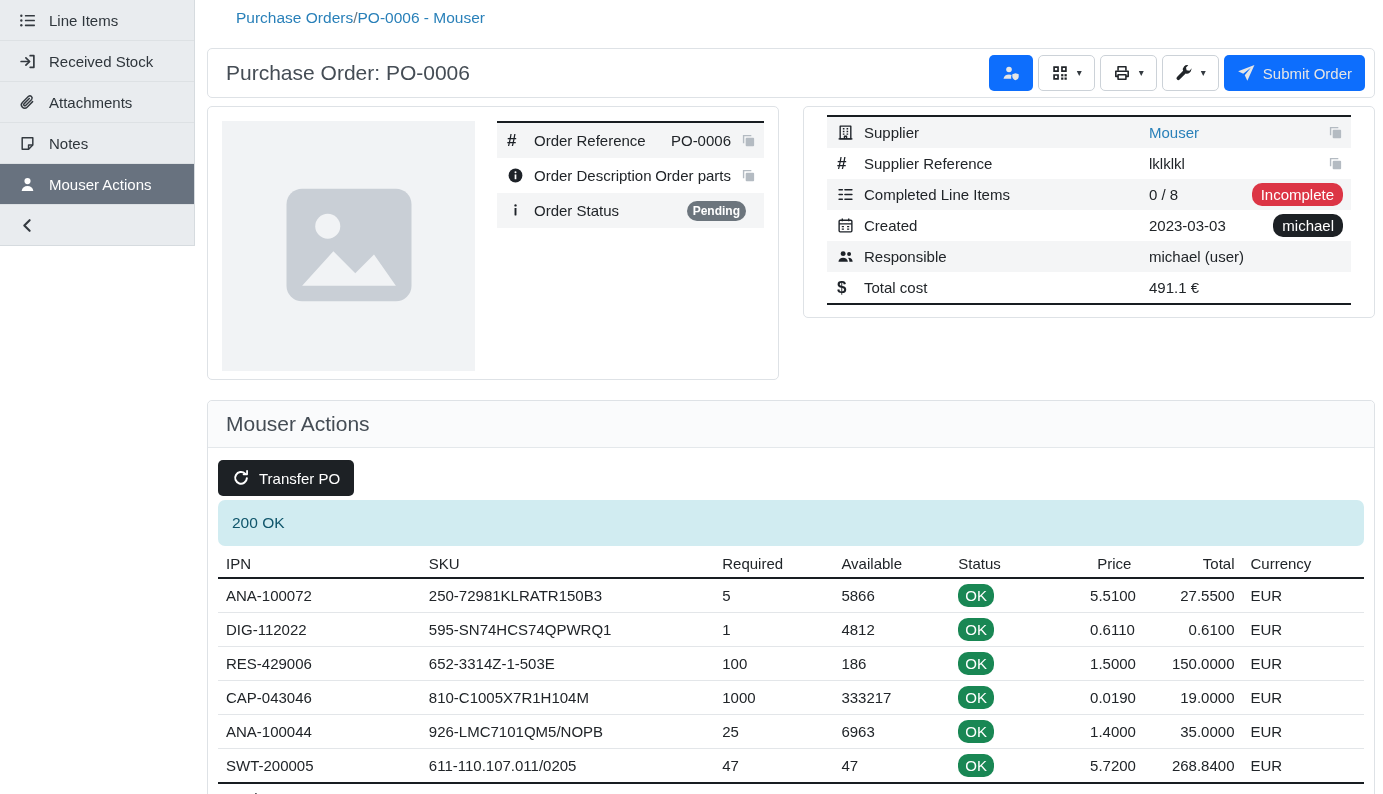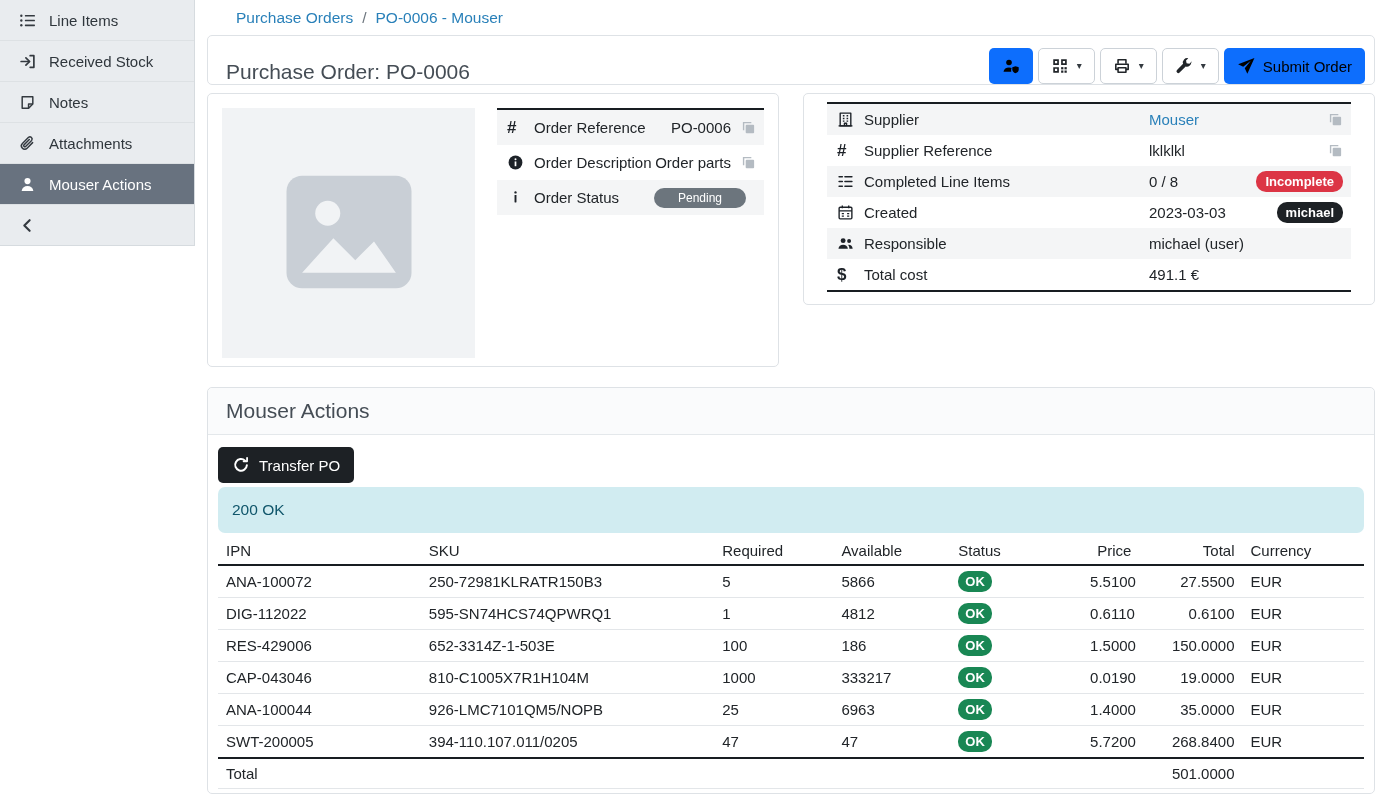--- a/index.html
+++ b/index.html
@@ -13,32 +13,32 @@
   .menu{background:var(--sidebar_bg);border-right:1px solid #d6dbdf;border-bottom:1px solid #d6dbdf}
   .side-item{height:41px;display:flex;align-items:center;gap:13px;padding:0 24px 0 19px;
              border-bottom:1px solid #dde1e4;color:#2f363c;cursor:pointer}
   .side-item .icn{color:#343a40}
   .side-item.active{background:var(--sidebar_active);color:#fff}
   .side-item.active .icn{color:#fff}
   .collapse-row{height:40px;display:flex;align-items:center;padding-left:19px;color:#343a40;cursor:pointer}
 
   
   main{flex:1;min-width:0;display:flex;flex-direction:column}
-  .crumbs{height:35px;flex:none;display:flex;align-items:center;gap:9px;padding-left:41px;font-size:15.5px}
+  .crumbs{height:35px;flex:none;display:flex;align-items:center;padding-left:41px;font-size:15.5px}
   .crumbs a{color:var(--link);text-decoration:none}
   .sep{color:#6c757d}
 
-  .hpanel{margin:0 8px 0 12px;height:50px;flex:none;border:1px solid #dee2e6;border-radius:5px;
-          display:flex;align-items:flex-end;justify-content:space-between;padding:0 9px 0 18px}
+  .hpanel{margin:13px 8px 0 12px;height:50px;flex:none;border:1px solid #dee2e6;border-radius:5px;
+          display:flex;align-items:center;justify-content:space-between;padding:0 9px 0 18px}
   .hpanel h1{margin:0;font-size:21px;font-weight:500;color:#454d55}
 
   .toolbar{display:flex;align-items:center;gap:5px}
   .btn{height:36px;display:inline-flex;align-items:center;gap:8px;padding:0 12px;border-radius:5px;
        border:1px solid transparent;background:none;font:inherit;cursor:pointer}
-  .btn.primary{background:var(--primary);color:#000000}
+  .btn.primary{background:var(--primary);color:#e5e5e5}
   .btn.outline{background:#fff;border-color:#ccd2d8;color:#212529}
   .btn .caret{font-size:10px;line-height:1;color:#343a40}
 
   
   .details{display:flex;gap:24px;margin:8px 8px 0 12px;flex:none}
   .card{background:#fff;border:1px solid #dee2e6;border-radius:5px}
   .card.order{width:572px;flex:none;padding:14px 14px 8px;display:flex;gap:22px}
   .thumb{width:253px;height:250px;flex:none;background:#f1f3f5;display:flex;align-items:center;justify-content:center;cursor:pointer}
   .dtable{flex:1;border-top:2px solid #181d21;align-self:flex-start}
   .card.supplier{flex:1;padding:8px 23px 12px;align-self:flex-start}
@@ -51,23 +51,23 @@
   .dlabel{color:#212529;flex:none}
   .card.order .dval{flex:1;text-align:right;margin-right:10px}
   .card.supplier .dlabel{width:285px}
   .card.supplier .dval{flex:1;text-align:left}
   .acc{margin-left:auto;flex:none;display:flex;align-items:center;gap:6px}
 
   .copy{color:#b4bbc2;cursor:pointer;display:inline-flex}
   .copy svg{width:15px;height:15px}
   .link{color:var(--link);text-decoration:none}
 
-  .badge{display:inline-block;color:#fff;font-size:13px;font-weight:700;line-height:1;
+  .badge{display:inline-block;color:#fff;font-size:15px;font-weight:400;line-height:1;
          padding:4px 9px;border-radius:10px;vertical-align:middle}
-  .badge.secondary{background:var(--secondary);font-weight:400;font-size:12px;padding:4px 24px}
+  .badge.secondary{background:var(--secondary);font-weight:700;font-size:12px;padding:4px 6px}
   .badge.danger{background:var(--danger)}
   .badge.dark{background:var(--dark)}
   .badge.success{background:var(--success);padding:4px 7px}
 
   
   .panel{margin:20px 8px 0 12px;border:1px solid #dee2e6;border-radius:5px;flex:none}
   .phead{height:47px;display:flex;align-items:center;padding-left:18px;background:#fafbfc;
          border-bottom:1px solid #e4e8eb;border-radius:5px 5px 0 0}
   .phead h2{margin:0;font-size:21px;font-weight:500;color:#454d55}
   .pbody{padding:12px 10px 4px}
@@ -116,34 +116,34 @@
             <svg viewBox="0 0 16 16" fill="none" stroke="currentColor" stroke-width="1.6" stroke-linecap="round" stroke-linejoin="round">
               <path d="M2 8h7.5"></path>
               <path d="M6.5 4.5 10 8l-3.5 3.5"></path>
               <path d="M10.5 2.5H14v11h-3.5"></path>
             </svg>
           </span>
           <span>Received Stock</span>
         </div>
         <div class="side-item">
           <span class="icn ">
+            <svg viewBox="0 0 16 16" fill="none" stroke="currentColor" stroke-width="1.4" stroke-linecap="round" stroke-linejoin="round">
+              <path d="M12.8 7.2 7.6 12.4a3.1 3.1 0 0 1-4.4-4.4l5.8-5.8a2.07 2.07 0 0 1 2.9 2.9l-5.7 5.7a1.04 1.04 0 0 1-1.5-1.5l5-5"></path>
+            </svg>
+          </span>
+          <span>Attachments</span>
+        </div>
+        <div class="side-item">
+          <span class="icn ">
             <svg viewBox="0 0 16 16" fill="none" stroke="currentColor" stroke-width="1.4" stroke-linejoin="round">
               <path d="M3 2.5h10v7l-4 4H3z"></path>
               <path d="M9 13.5v-4h4"></path>
             </svg>
           </span>
           <span>Notes</span>
-        </div>
-        <div class="side-item">
-          <span class="icn ">
-            <svg viewBox="0 0 16 16" fill="none" stroke="currentColor" stroke-width="1.4" stroke-linecap="round" stroke-linejoin="round">
-              <path d="M12.8 7.2 7.6 12.4a3.1 3.1 0 0 1-4.4-4.4l5.8-5.8a2.07 2.07 0 0 1 2.9 2.9l-5.7 5.7a1.04 1.04 0 0 1-1.5-1.5l5-5"></path>
-            </svg>
-          </span>
-          <span>Attachments</span>
         </div>
         <div class="side-item active">
           <span class="icn ">
             <svg viewBox="0 0 16 16" fill="currentColor">
               <circle cx="8" cy="4.8" r="2.9"></circle>
               <path d="M2.5 14c.4-3 2.7-4.6 5.5-4.6s5.1 1.6 5.5 4.6z"></path>
             </svg>
           </span>
           <span>Mouser Actions</span>
         </div>
@@ -439,21 +439,21 @@
                 <td>926-LMC7101QM5/NOPB</td>
                 <td>25</td>
                 <td>6963</td>
                 <td><span class="badge success">OK</span></td>
                 <td>1.4000</td>
                 <td>35.0000</td>
                 <td>EUR</td>
               </tr>
               <tr>
                 <td>SWT-200005</td>
-                <td>394-110.107.011/0205</td>
+                <td>611-110.107.011/0205</td>
                 <td>47</td>
                 <td>47</td>
                 <td><span class="badge success">OK</span></td>
                 <td>5.7200</td>
                 <td>268.8400</td>
                 <td>EUR</td>
               </tr>
             </tbody>
           <tfoot>
               <tr>

